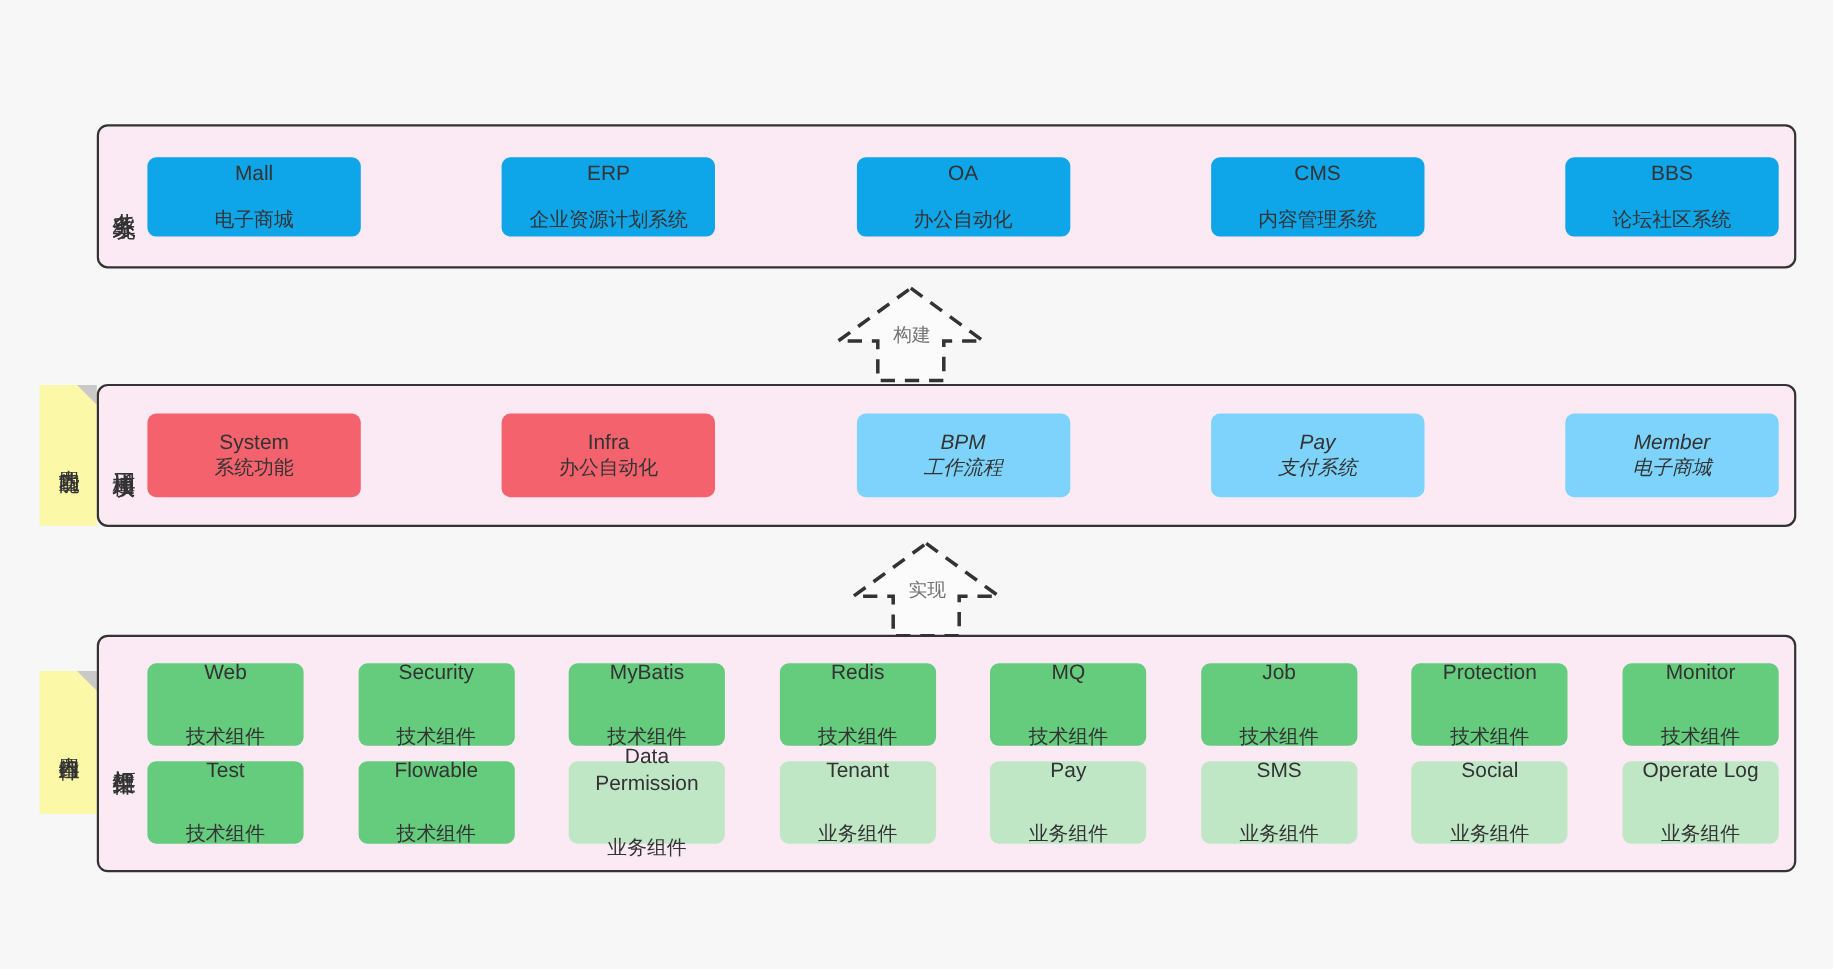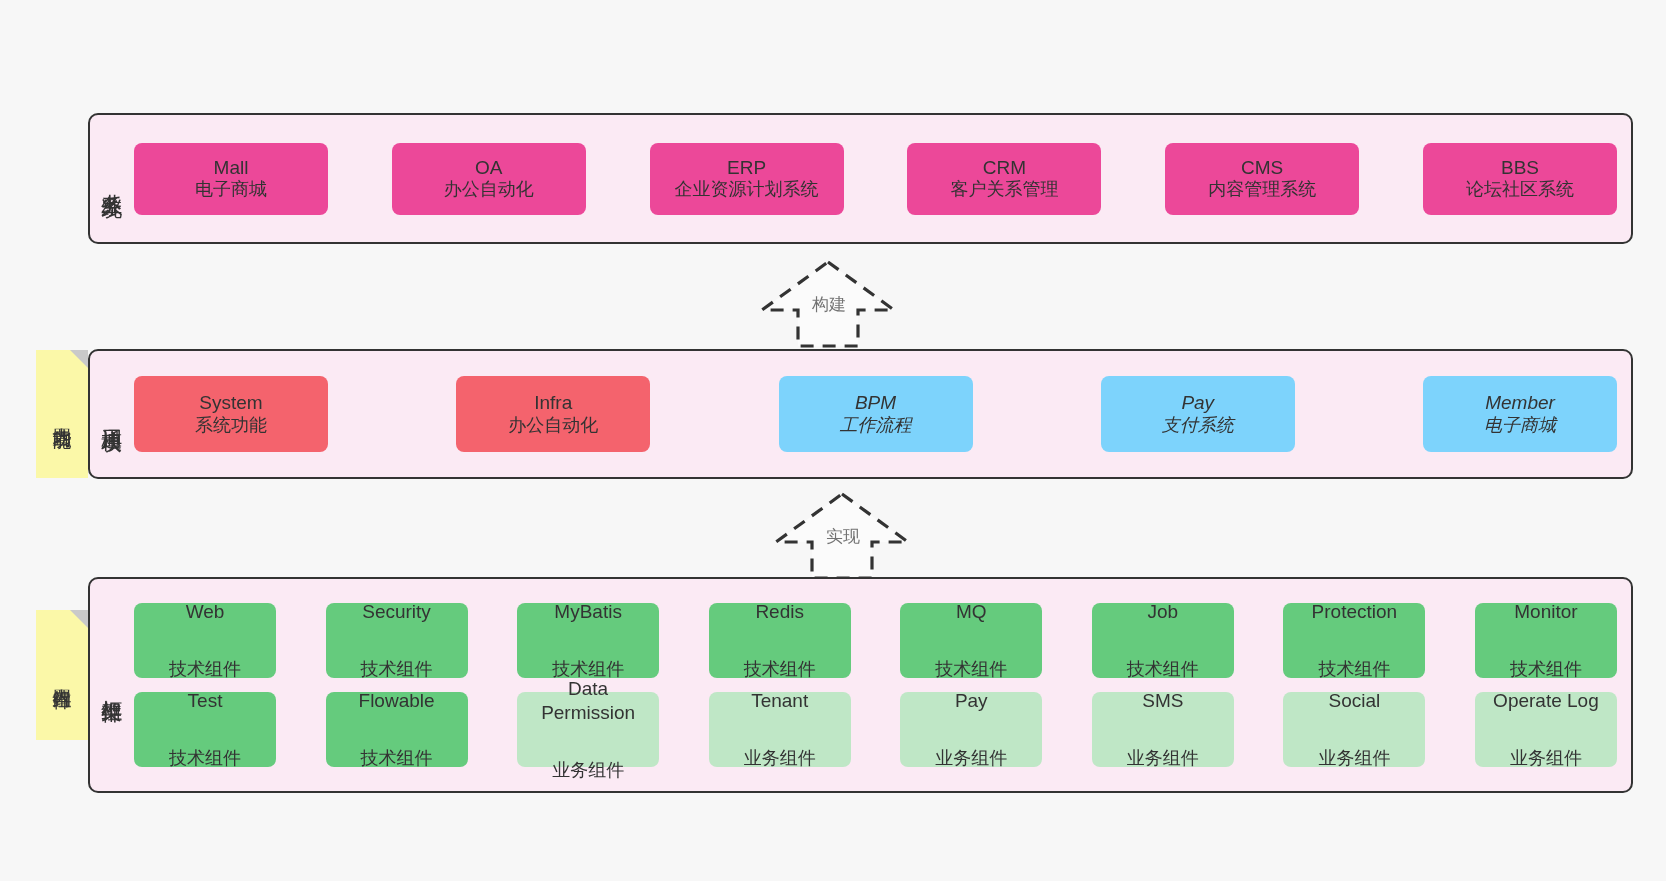--- a/index.html
+++ b/index.html
@@ -84,21 +84,21 @@
   .card .t-en {
     font-size: 19px;
     white-space: nowrap;
   }
   .card .t-cn {
     font-size: 18px;
     white-space: nowrap;
   }
   .card.wrap .t-en { white-space: normal; }
 
-  .blue   { background: #ec4899; }
+  .blue   { background: #0ea5e9; justify-content: space-between; }
   .redd   { background: #f4636d; }
   .pinkk  { background: #7dd3fc; font-style: italic; }
   .greenn { background: #65cb7d; }
   .greenl { background: #bfe7c6; }
 
   
   #layer-business { left: 88px; top: 113px; width: 1545px; height: 131px; }
   #layer-business .card { width: 194px; height: 72px; }
 
   
@@ -171,30 +171,26 @@
 
   <div class="layer" id="layer-business">
     <div class="layer-caption">业务系统</div>
     <div class="layer-body">
       <div class="card-row">
         <div class="card blue">
           <span class="t-en">Mall</span>
           <span class="t-cn">电子商城</span>
         </div>
         <div class="card blue">
+          <span class="t-en">ERP</span>
+          <span class="t-cn">企业资源计划系统</span>
+        </div>
+        <div class="card blue">
           <span class="t-en">OA</span>
           <span class="t-cn">办公自动化</span>
-        </div>
-        <div class="card blue">
-          <span class="t-en">ERP</span>
-          <span class="t-cn">企业资源计划系统</span>
-        </div>
-        <div class="card blue">
-          <span class="t-en">CRM</span>
-          <span class="t-cn">客户关系管理</span>
         </div>
         <div class="card blue">
           <span class="t-en">CMS</span>
           <span class="t-cn">内容管理系统</span>
         </div>
         <div class="card blue">
           <span class="t-en">BBS</span>
           <span class="t-cn">论坛社区系统</span>
         </div>
       </div>

